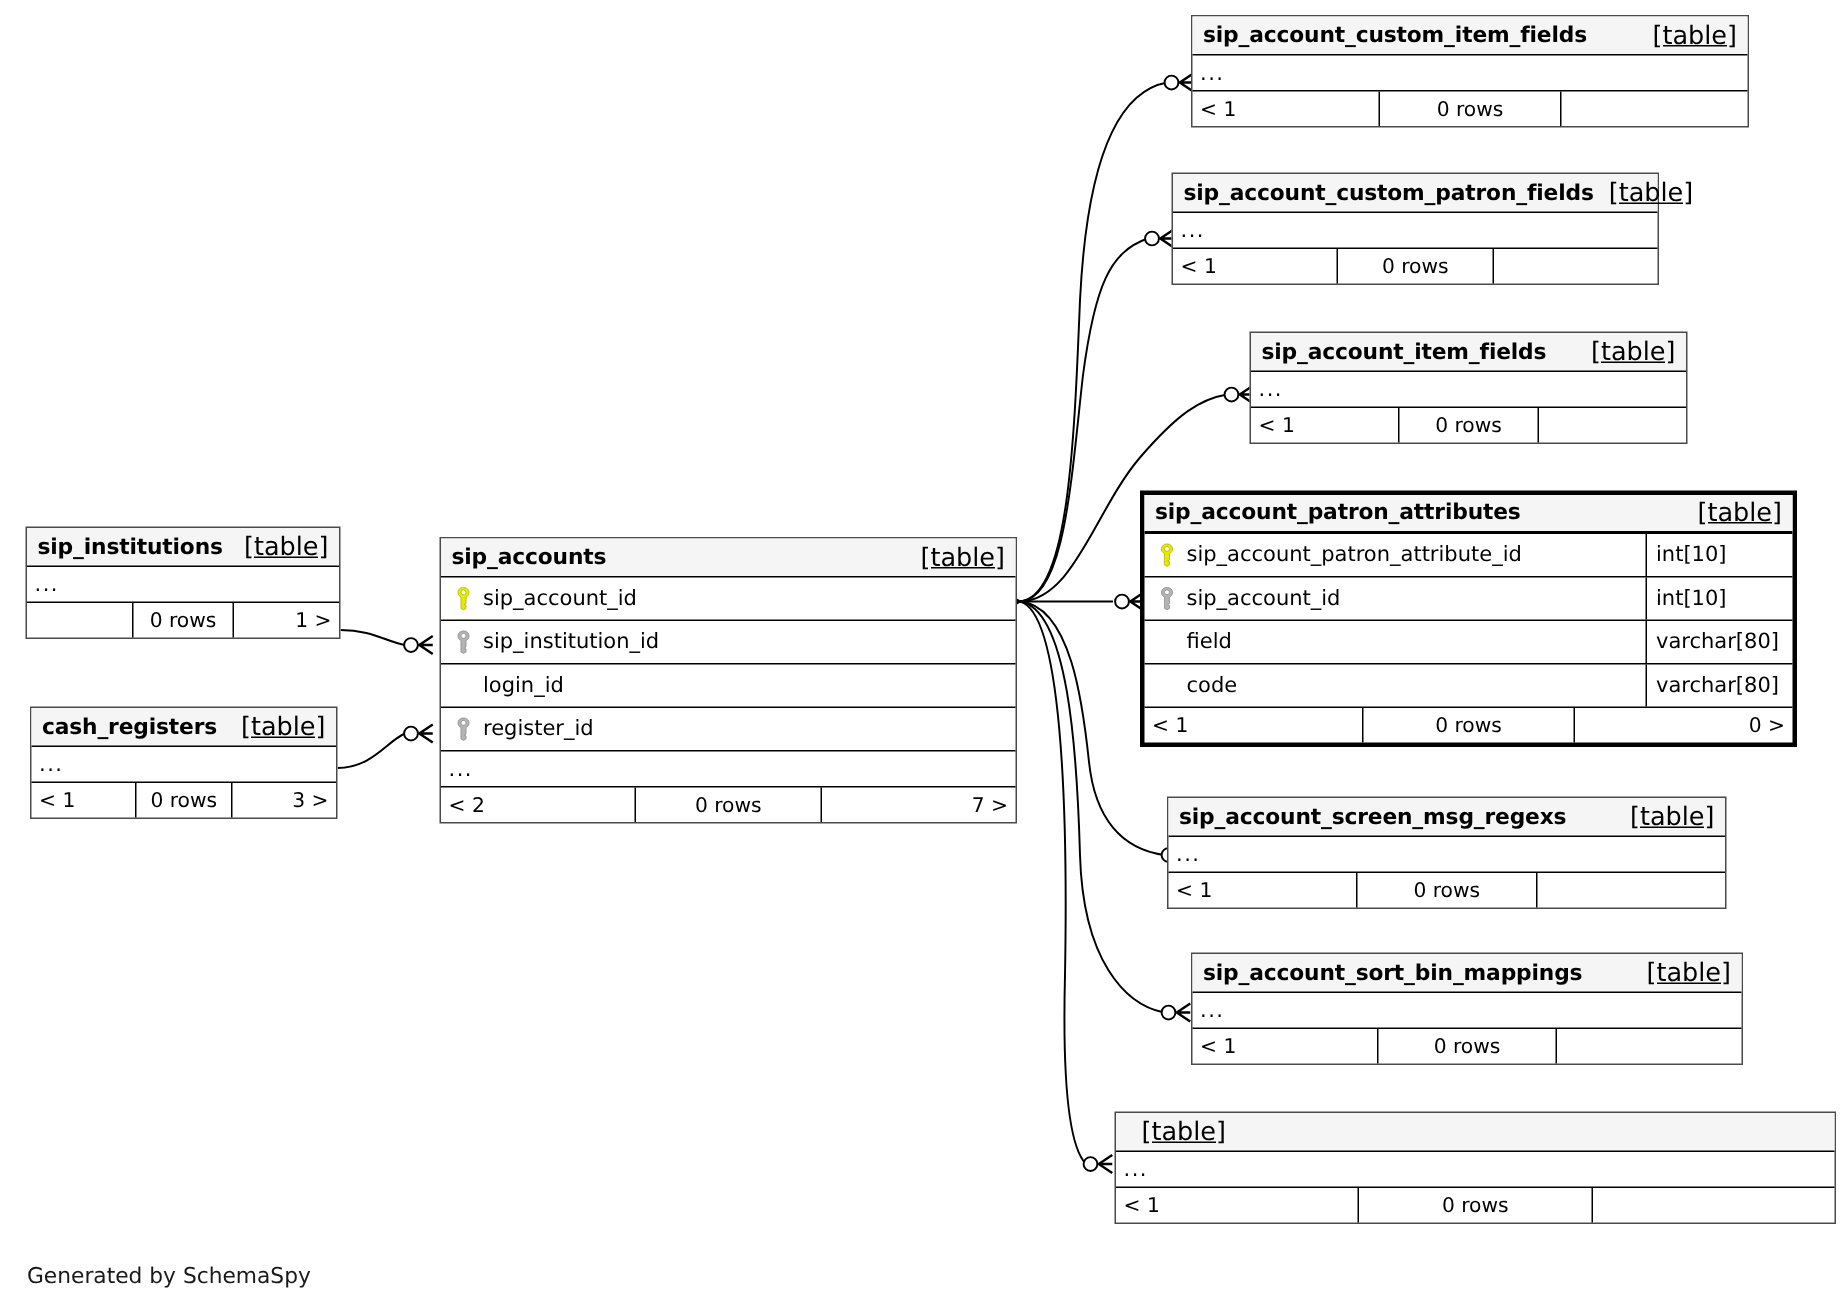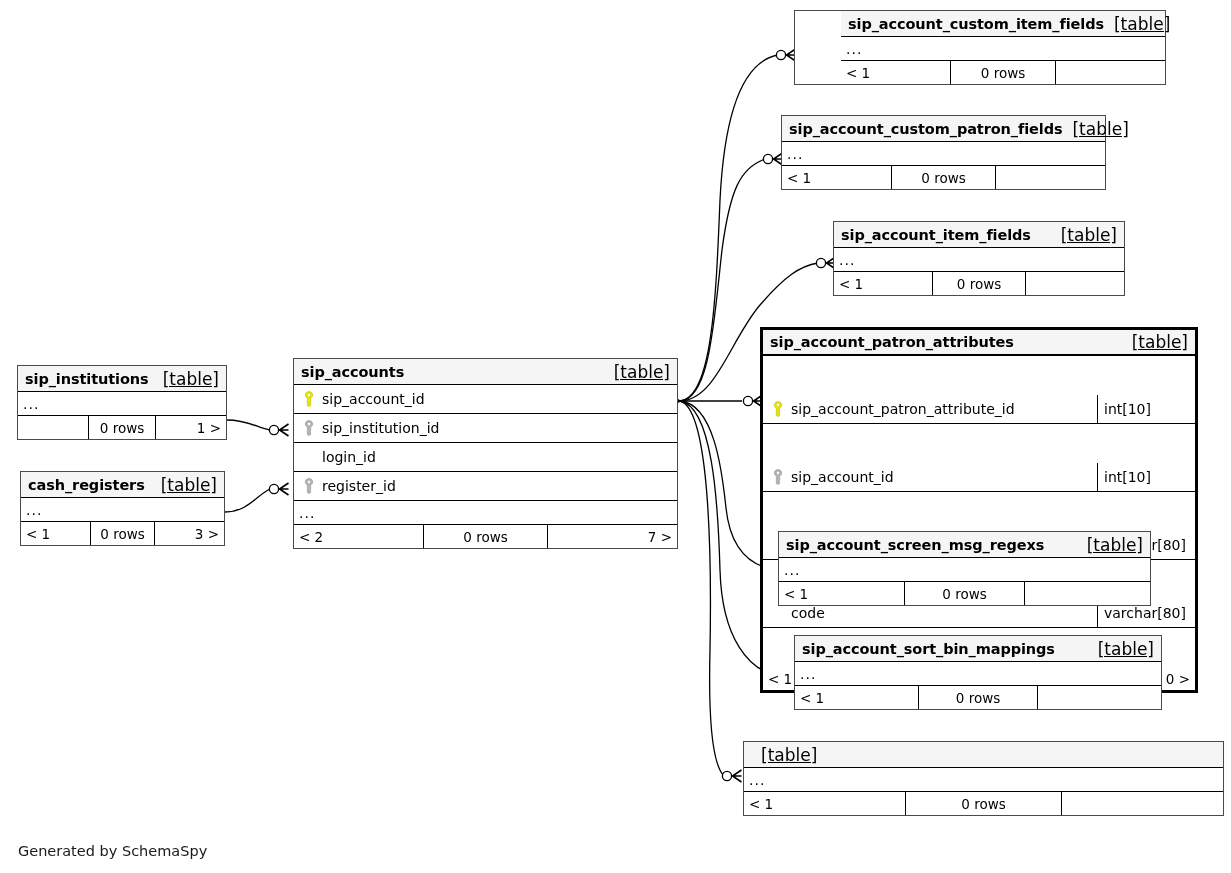--- a/index.html
+++ b/index.html
@@ -26,21 +26,20 @@
   .table-node {
     position: absolute;
     box-sizing: border-box;
     background: #ffffff;
     border: 1px solid #4a4a4a;
     display: flex;
     flex-direction: column;
   }
   .table-node.focal {
     border: 3px solid #000000;
-    gap: 39px;
   }
   .tbl-header {
     box-sizing: border-box;
     background: #f5f5f5;
     border-bottom: 1px solid #000000;
     display: flex;
     align-items: center;
     justify-content: space-between;
     padding: 0 7px;
     height: 26px;
@@ -210,21 +209,21 @@
       <g>
         <circle cx="274" cy="489" r="4.6" fill="#ffffff" stroke="#000000" stroke-width="1.3"></circle>
         <path d="M 288.5 483 L 279.5 489 L 288.5 495 M 279.5 489 L 288.5 489" fill="none" stroke="#000000" stroke-width="1.6" stroke-linejoin="miter"></path>
       </g>
       <g>
         <path d="M 669 395 L 680 401 L 669 407 M 680 401 L 669 401" fill="none" stroke="#000000" stroke-width="1.6"></path>
       </g>
     </svg>
 
   <div id="tables-layer">
-      <div class="table-node" style="left: 794px; top: 10px; width: 372px; padding-left: 46px;">
+      <div class="table-node" style="left: 794px; top: 10px; width: 372px;">
         <div class="tbl-header">
           <span class="tbl-title">sip_account_custom_item_fields</span>
           <span class="tbl-kind">[table]</span>
         </div>
         <div class="ellipsis-row">...</div>
         <div class="tbl-footer">
           <div class="foot-cell foot-left">&lt; 1</div>
           <div class="foot-cell foot-mid">0 rows</div>
           <div class="foot-cell foot-right"></div>
         </div>
@@ -376,21 +375,21 @@
             <span>register_id</span>
           </div>
         </div>
         <div class="ellipsis-row">...</div>
         <div class="tbl-footer">
           <div class="foot-cell foot-left">&lt; 2</div>
           <div class="foot-cell foot-mid">0 rows</div>
           <div class="foot-cell foot-right">7 &gt;</div>
         </div>
       </div>
-      <div class="table-node" style="left: 17px; top: 365px; width: 210px;">
+      <div class="table-node" style="left: 17px; top: 351px; width: 210px;">
         <div class="tbl-header">
           <span class="tbl-title">sip_institutions</span>
           <span class="tbl-kind">[table]</span>
         </div>
         <div class="ellipsis-row">...</div>
         <div class="tbl-footer">
           <div class="foot-cell foot-left"></div>
           <div class="foot-cell foot-mid">0 rows</div>
           <div class="foot-cell foot-right">1 &gt;</div>
         </div>

